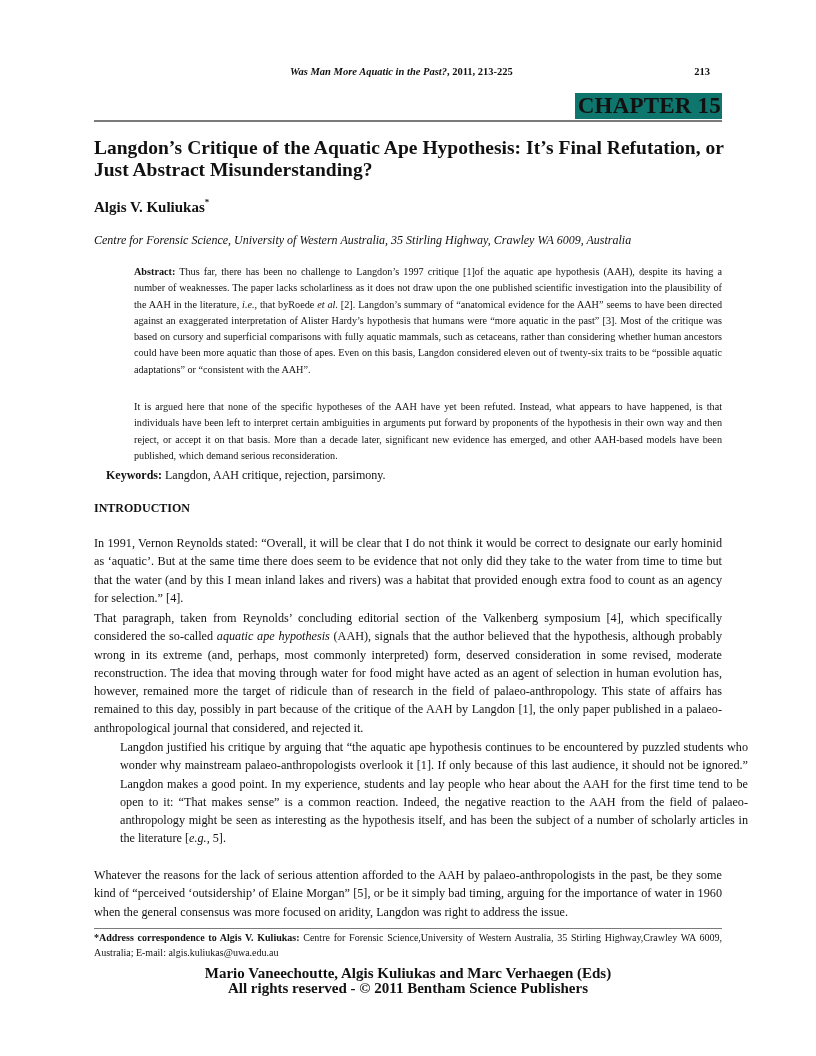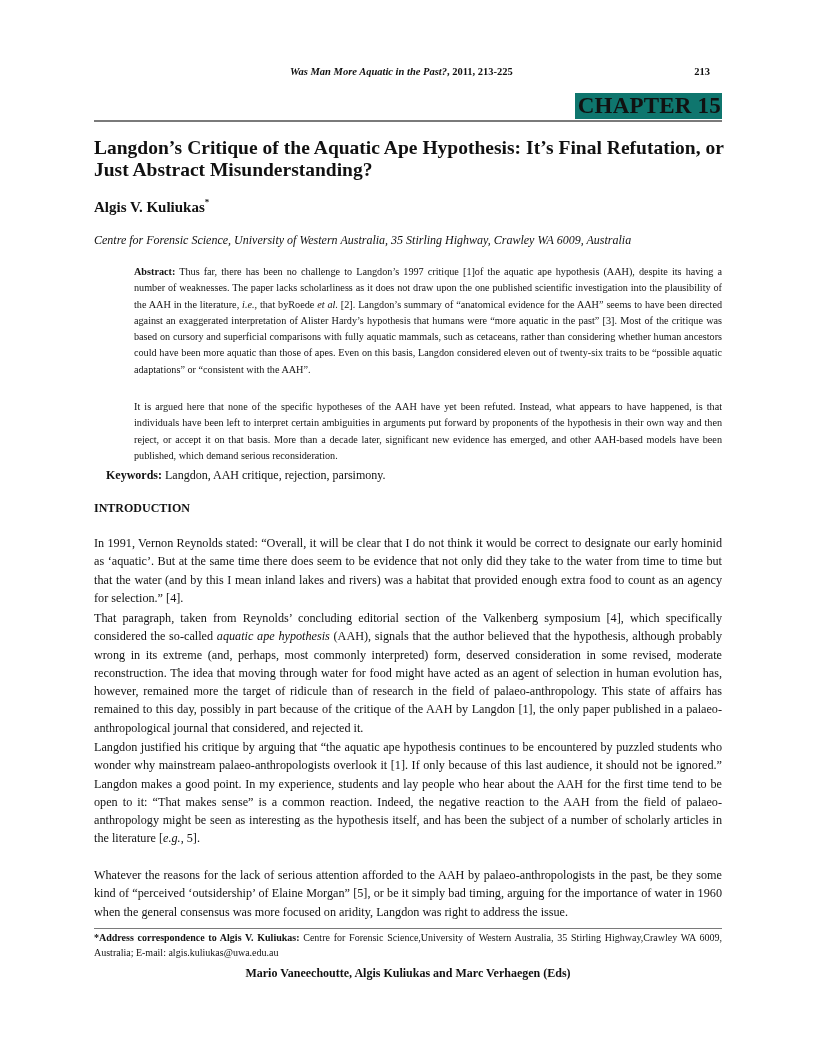--- a/index.html
+++ b/index.html
@@ -20,25 +20,25 @@
   .affil { top: 233px; left: 94px; width: 640px; font-size: 12px; font-style: italic; }
   .abstract { left: 134px; width: 588px; font-size: 10.2px; line-height: 16.3px; text-align: justify; }
   .abstract p { margin: 0; }
   .abs1 { top: 264px; }
   .abs2 { top: 399px; }
   .kw { top: 468px; left: 106px; font-size: 12px; }
   .section { top: 501px; left: 94px; font-size: 12px; font-weight: bold; }
   .body-p { left: 94px; width: 628px; font-size: 12.2px; line-height: 18.3px; text-align: justify; margin: 0; }
   .p1 { top: 534px; }
   .p2 { top: 609px; }
-  .p3 { top: 738px; }
+  .p3 { top: 738px; margin-left: 26px; }
   .p4 { top: 866px; }
   .rule-foot { top: 928px; left: 94px; width: 628px; height: 0; border-top: 1.5px solid #7a7a7a; }
   .footnote { top: 931px; left: 94px; width: 628px; font-size: 10px; line-height: 14.5px; text-align: justify; }
-  .publisher { top: 966px; left: 94px; width: 628px; text-align: center; font-size: 12px; font-weight: bold; line-height: 14.5px; }
+  .publisher { top: 966px; left: 94px; width: 628px; text-align: center; font-size: 15px; font-weight: bold; line-height: 14.5px; }
   .publisher div { margin: 0; }
   b { font-weight: bold; }
   i { font-style: italic; }
 </style>
 </head>
 <body>
 
 <div class="abs running-head">
   <span class="journal"><span>Was Man More Aquatic in the Past?</span><span class="rest">, 2011, 213-225</span></span>
   <span class="pageno">213</span>
@@ -67,13 +67,14 @@
 <p class="abs body-p p1">In 1991, Vernon Reynolds stated: “Overall, it will be clear that I do not think it would be correct to designate our early hominid as ‘aquatic’. But at the same time there does seem to be evidence that not only did they take to the water from time to time but that the water (and by this I mean inland lakes and rivers) was a habitat that provided enough extra food to count as an agency for selection.” [4].</p>
 <p class="abs body-p p2"><span>That paragraph, taken from Reynolds’ concluding editorial section of the Valkenberg symposium [4], which specifically considered the so-called </span><i>aquatic ape hypothesis</i><span> (AAH), signals that the author believed that the hypothesis, although probably wrong in its extreme (and, perhaps, most commonly interpreted) form, deserved consideration in some revised, moderate reconstruction. The idea that moving through water for food might have acted as an agent of selection in human evolution has, however, remained more the target of ridicule than of research in the field of palaeo-anthropology. This state of affairs has remained to this day, possibly in part because of the critique of the AAH by Langdon [1], the only paper published in a palaeo-anthropological journal that considered, and rejected it.</span></p>
 <p class="abs body-p p3"><span>Langdon justified his critique by arguing that “the aquatic ape hypothesis continues to be encountered by puzzled students who wonder why mainstream palaeo-anthropologists overlook it [1]. If only because of this last audience, it should not be ignored.” Langdon makes a good point. In my experience, students and lay people who hear about the AAH for the first time tend to be open to it: “That makes sense” is a common reaction. Indeed, the negative reaction to the AAH from the field of palaeo-anthropology might be seen as interesting as the hypothesis itself, and has been the subject of a number of scholarly articles in the literature [</span><i>e.g.</i><span>, 5].</span></p>
 <p class="abs body-p p4">Whatever the reasons for the lack of serious attention afforded to the AAH by palaeo-anthropologists in the past, be they some kind of “perceived ‘outsidership’ of Elaine Morgan” [5], or be it simply bad timing, arguing for the importance of water in 1960 when the general consensus was more focused on aridity, Langdon was right to address the issue.</p>
 
 <div class="abs rule-foot"></div>
 <div class="abs footnote"><b>*Address correspondence to Algis V. Kuliukas:</b><span> Centre for Forensic Science,University of Western Australia, 35 Stirling Highway,Crawley WA 6009, Australia; E-mail: algis.kuliukas@uwa.edu.au</span></div>
 
 <div class="abs publisher">
   <div>Mario Vaneechoutte, Algis Kuliukas and Marc Verhaegen (Eds)</div>
+  <div>All rights reserved - © 2011 Bentham Science Publishers</div>
 </div>
 
 </body></html>

